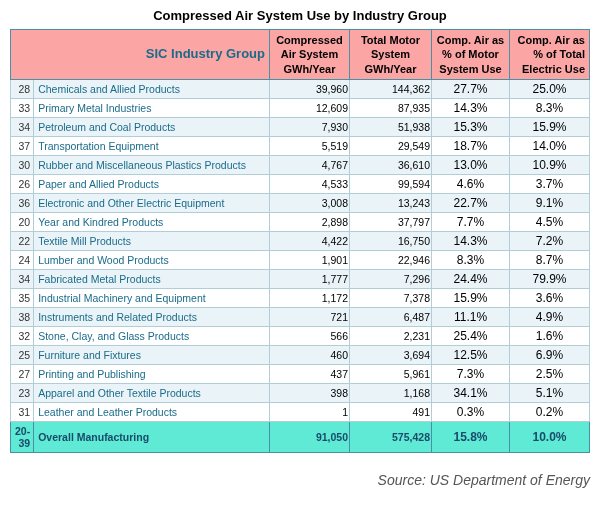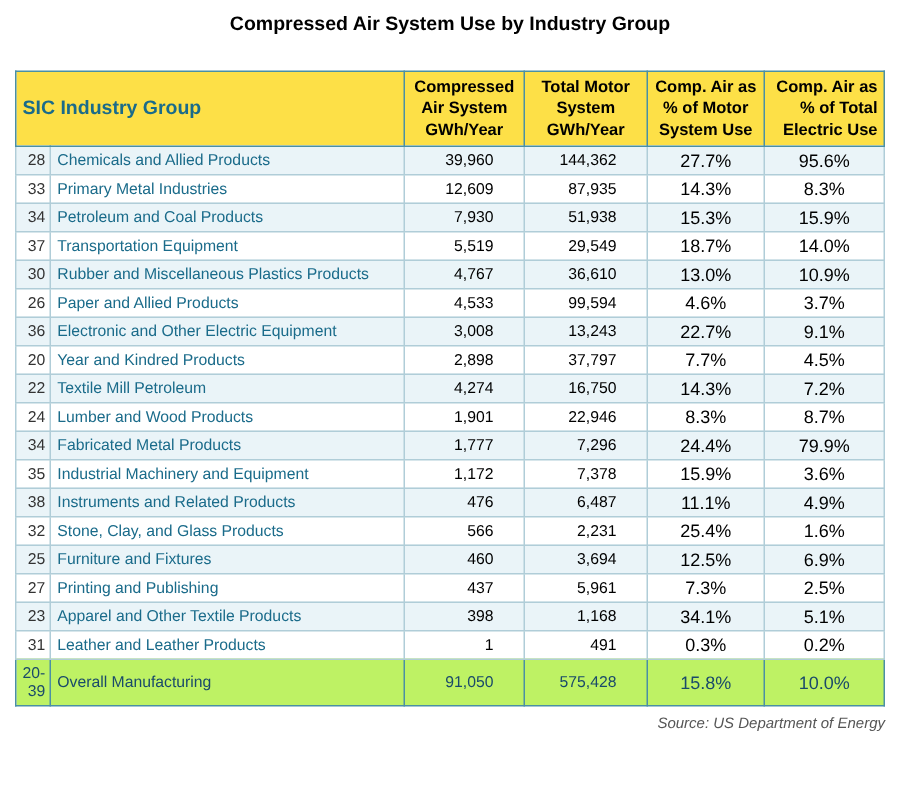--- a/index.html
+++ b/index.html
@@ -7,39 +7,39 @@
       font-family: Arial, sans-serif;
       font-size: 11px;
       background: #fff;
       width: 600px;
       padding: 8px 10px;
     }
     .page-title {
       text-align: center;
       font-size: 13px;
       font-weight: bold;
-      margin-bottom: 24px;
+      margin-bottom: 6px;
       color: #000;
     }
     table {
       width: 100%;
       border-collapse: collapse;
       border: 1.5px solid #4a90a4;
     }
     thead tr th {
-      background-color: #fde047;
+      background-color: #fca5a5;
       border: 1px solid #4a90a4;
       padding: 3px 4px;
       text-align: center;
       font-weight: bold;
       color: #000;
       line-height: 1.3;
     }
     thead tr th.sic-header {
-      text-align: left;
+      text-align: right;
       font-size: 13px;
       font-weight: bold;
       color: #1a6b8a;
       vertical-align: middle;
       width: 240px;
     }
     tbody tr td {
       border: 1px solid #b0cdd8;
       padding: 2px 4px;
       color: #000;
@@ -57,41 +57,41 @@
       font-size: 10.5px;
       padding-right: 3px;
     }
     td.sic-name {
       color: #1a6b8a;
       font-size: 10.5px;
     }
     td.num-cell {
       text-align: right;
       font-size: 10.5px;
-      padding-right: 20px;
+      padding-right: 1px;
     }
     td.pct-cell {
       text-align: center;
       font-size: 12px;
     }
     tfoot tr td {
-      background-color: #bef264;
+      background-color: #5eead4;
       border: 1px solid #4a90a4;
-      font-weight: normal;
+      font-weight: bold;
       color: #1a4a6a;
       font-size: 11px;
       padding: 3px 4px;
     }
     tfoot .sic-num { color: #1a4a6a; }
     tfoot .sic-name { color: #1a4a6a; }
     .source {
       text-align: right;
-      font-size: 10px;
+      font-size: 14px;
       color: #555;
-      margin-top: 6px;
+      margin-top: 19px;
       font-style: italic;
     }
     .col-ca { width: 80px; }
     .col-tm { width: 82px; }
     .col-p1 { width: 78px; }
     .col-p2 { width: 80px; text-align: right; }
   </style>
 </head>
 <body>
 
@@ -107,21 +107,21 @@
       <th class="col-p2">Comp. Air as % of Total Electric Use</th>
     </tr>
   </thead>
   <tbody id="table-body">
   <tr>
       <td class="sic-num">28</td>
       <td class="sic-name">Chemicals and Allied Products</td>
       <td class="num-cell">39,960</td>
       <td class="num-cell">144,362</td>
       <td class="pct-cell">27.7%</td>
-      <td class="pct-cell">95.6%</td>
+      <td class="pct-cell">25.0%</td>
     </tr>
       <tr>
       <td class="sic-num">33</td>
       <td class="sic-name">Primary Metal Industries</td>
       <td class="num-cell">12,609</td>
       <td class="num-cell">87,935</td>
       <td class="pct-cell">14.3%</td>
       <td class="pct-cell">8.3%</td>
     </tr>
       <tr>
@@ -167,22 +167,22 @@
       <tr>
       <td class="sic-num">20</td>
       <td class="sic-name">Year and Kindred Products</td>
       <td class="num-cell">2,898</td>
       <td class="num-cell">37,797</td>
       <td class="pct-cell">7.7%</td>
       <td class="pct-cell">4.5%</td>
     </tr>
       <tr>
       <td class="sic-num">22</td>
-      <td class="sic-name">Textile Mill Petroleum</td>
-      <td class="num-cell">4,274</td>
+      <td class="sic-name">Textile Mill Products</td>
+      <td class="num-cell">4,422</td>
       <td class="num-cell">16,750</td>
       <td class="pct-cell">14.3%</td>
       <td class="pct-cell">7.2%</td>
     </tr>
       <tr>
       <td class="sic-num">24</td>
       <td class="sic-name">Lumber and Wood Products</td>
       <td class="num-cell">1,901</td>
       <td class="num-cell">22,946</td>
       <td class="pct-cell">8.3%</td>
@@ -200,21 +200,21 @@
       <td class="sic-num">35</td>
       <td class="sic-name">Industrial Machinery and Equipment</td>
       <td class="num-cell">1,172</td>
       <td class="num-cell">7,378</td>
       <td class="pct-cell">15.9%</td>
       <td class="pct-cell">3.6%</td>
     </tr>
       <tr>
       <td class="sic-num">38</td>
       <td class="sic-name">Instruments and Related Products</td>
-      <td class="num-cell">476</td>
+      <td class="num-cell">721</td>
       <td class="num-cell">6,487</td>
       <td class="pct-cell">11.1%</td>
       <td class="pct-cell">4.9%</td>
     </tr>
       <tr>
       <td class="sic-num">32</td>
       <td class="sic-name">Stone, Clay, and Glass Products</td>
       <td class="num-cell">566</td>
       <td class="num-cell">2,231</td>
       <td class="pct-cell">25.4%</td>

